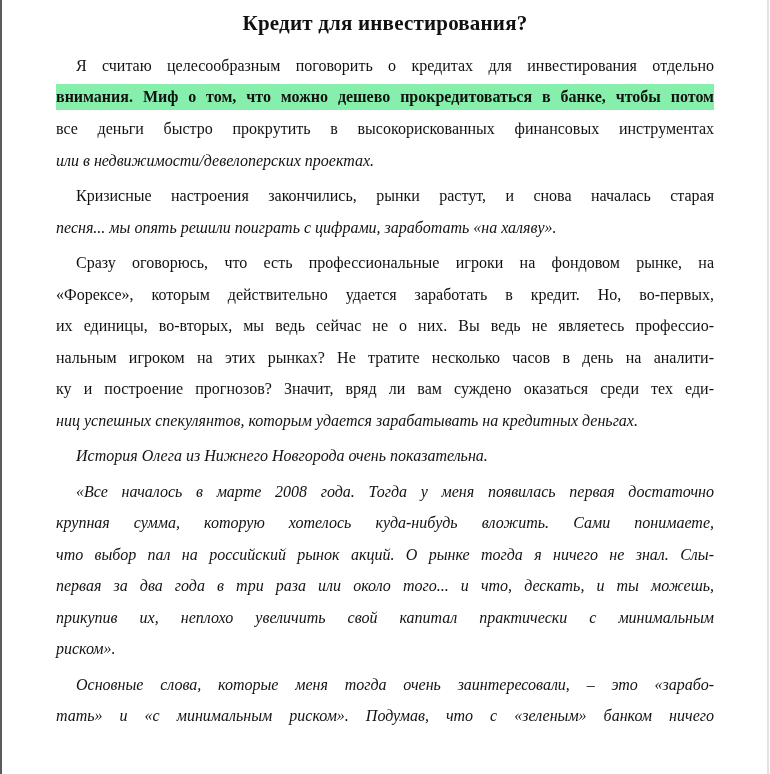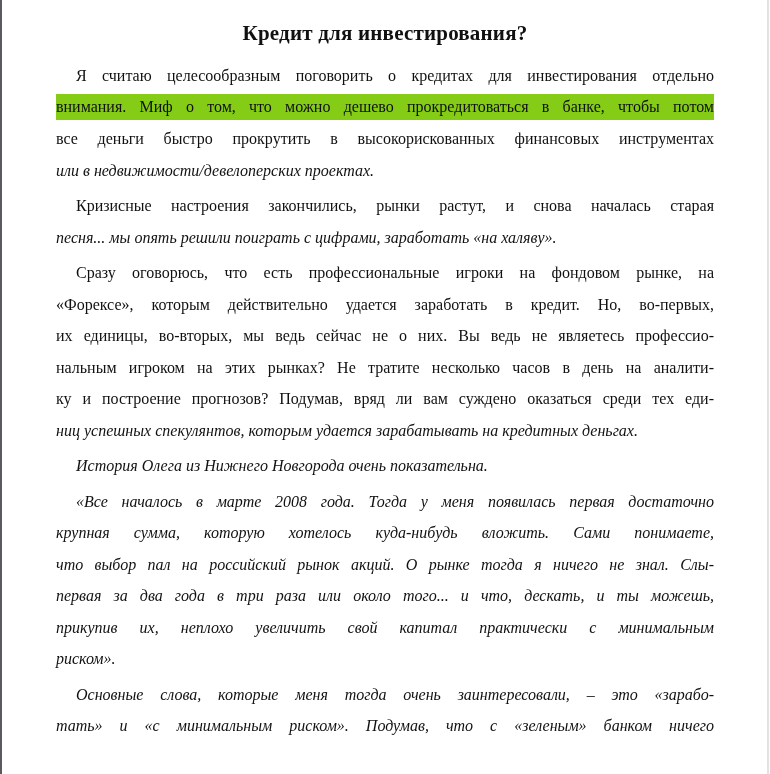--- a/index.html
+++ b/index.html
@@ -28,21 +28,21 @@
       background: #e2e2e2;
     }
     .page {
       position: absolute;
       left: 52px;
       top: 0;
       width: 666px;
     }
     .title {
       margin: 0;
-      padding-top: 21px;
+      padding-top: 11px;
       height: 35px;
       text-align: center;
       font-weight: bold;
       font-size: 21px;
       line-height: 25px;
       letter-spacing: 0.2px;
     }
     .para {
       margin: 4px;
       font-size: 16px;
@@ -79,36 +79,36 @@
 <body>
 
 <div class="left-border"></div>
 <div class="right-border"></div>
 
 <div class="page">
   <h1 class="title">Кредит для инвестирования?</h1>
 
   <div class="para">
     <span class="line indent">Я считаю целесообразным поговорить о кредитах для инвестирования отдельно</span>
-    <span class="line highlight" style="background: #84cc16;">внимания. Миф о том, что можно дешево прокредитоваться в банке, чтобы потом</span>
+    <span class="line highlight" style="background: #86efac; font-weight: bold;">внимания. Миф о том, что можно дешево прокредитоваться в банке, чтобы потом</span>
     <span class="line">все деньги быстро прокрутить в высокорискованных финансовых инструментах</span>
     <span class="line last">или в недвижимости/девелоперских проектах.</span>
   </div>
 
   <div class="para">
     <span class="line indent">Кризисные настроения закончились, рынки растут, и снова началась старая</span>
     <span class="line last">песня... мы опять решили поиграть с цифрами, заработать «на халяву».</span>
   </div>
 
   <div class="para">
     <span class="line indent">Сразу оговорюсь, что есть профессиональные игроки на фондовом рынке, на</span>
     <span class="line">«Форексе», которым действительно удается заработать в кредит. Но, во-первых,</span>
     <span class="line">их единицы, во-вторых, мы ведь сейчас не о них. Вы ведь не являетесь профессио-</span>
     <span class="line">нальным игроком на этих рынках? Не тратите несколько часов в день на аналити-</span>
-    <span class="line">ку и построение прогнозов? Подумав, вряд ли вам суждено оказаться среди тех еди-</span>
+    <span class="line">ку и построение прогнозов? Значит, вряд ли вам суждено оказаться среди тех еди-</span>
     <span class="line last">ниц успешных спекулянтов, которым удается зарабатывать на кредитных деньгах.</span>
   </div>
 
   <div class="para">
     <span class="line indent last">История Олега из Нижнего Новгорода очень показательна.</span>
   </div>
 
   <div class="para italic">
     <span class="line indent">«Все началось в марте 2008 года. Тогда у меня появилась первая достаточно</span>
     <span class="line">крупная сумма, которую хотелось куда-нибудь вложить. Сами понимаете,</span>

